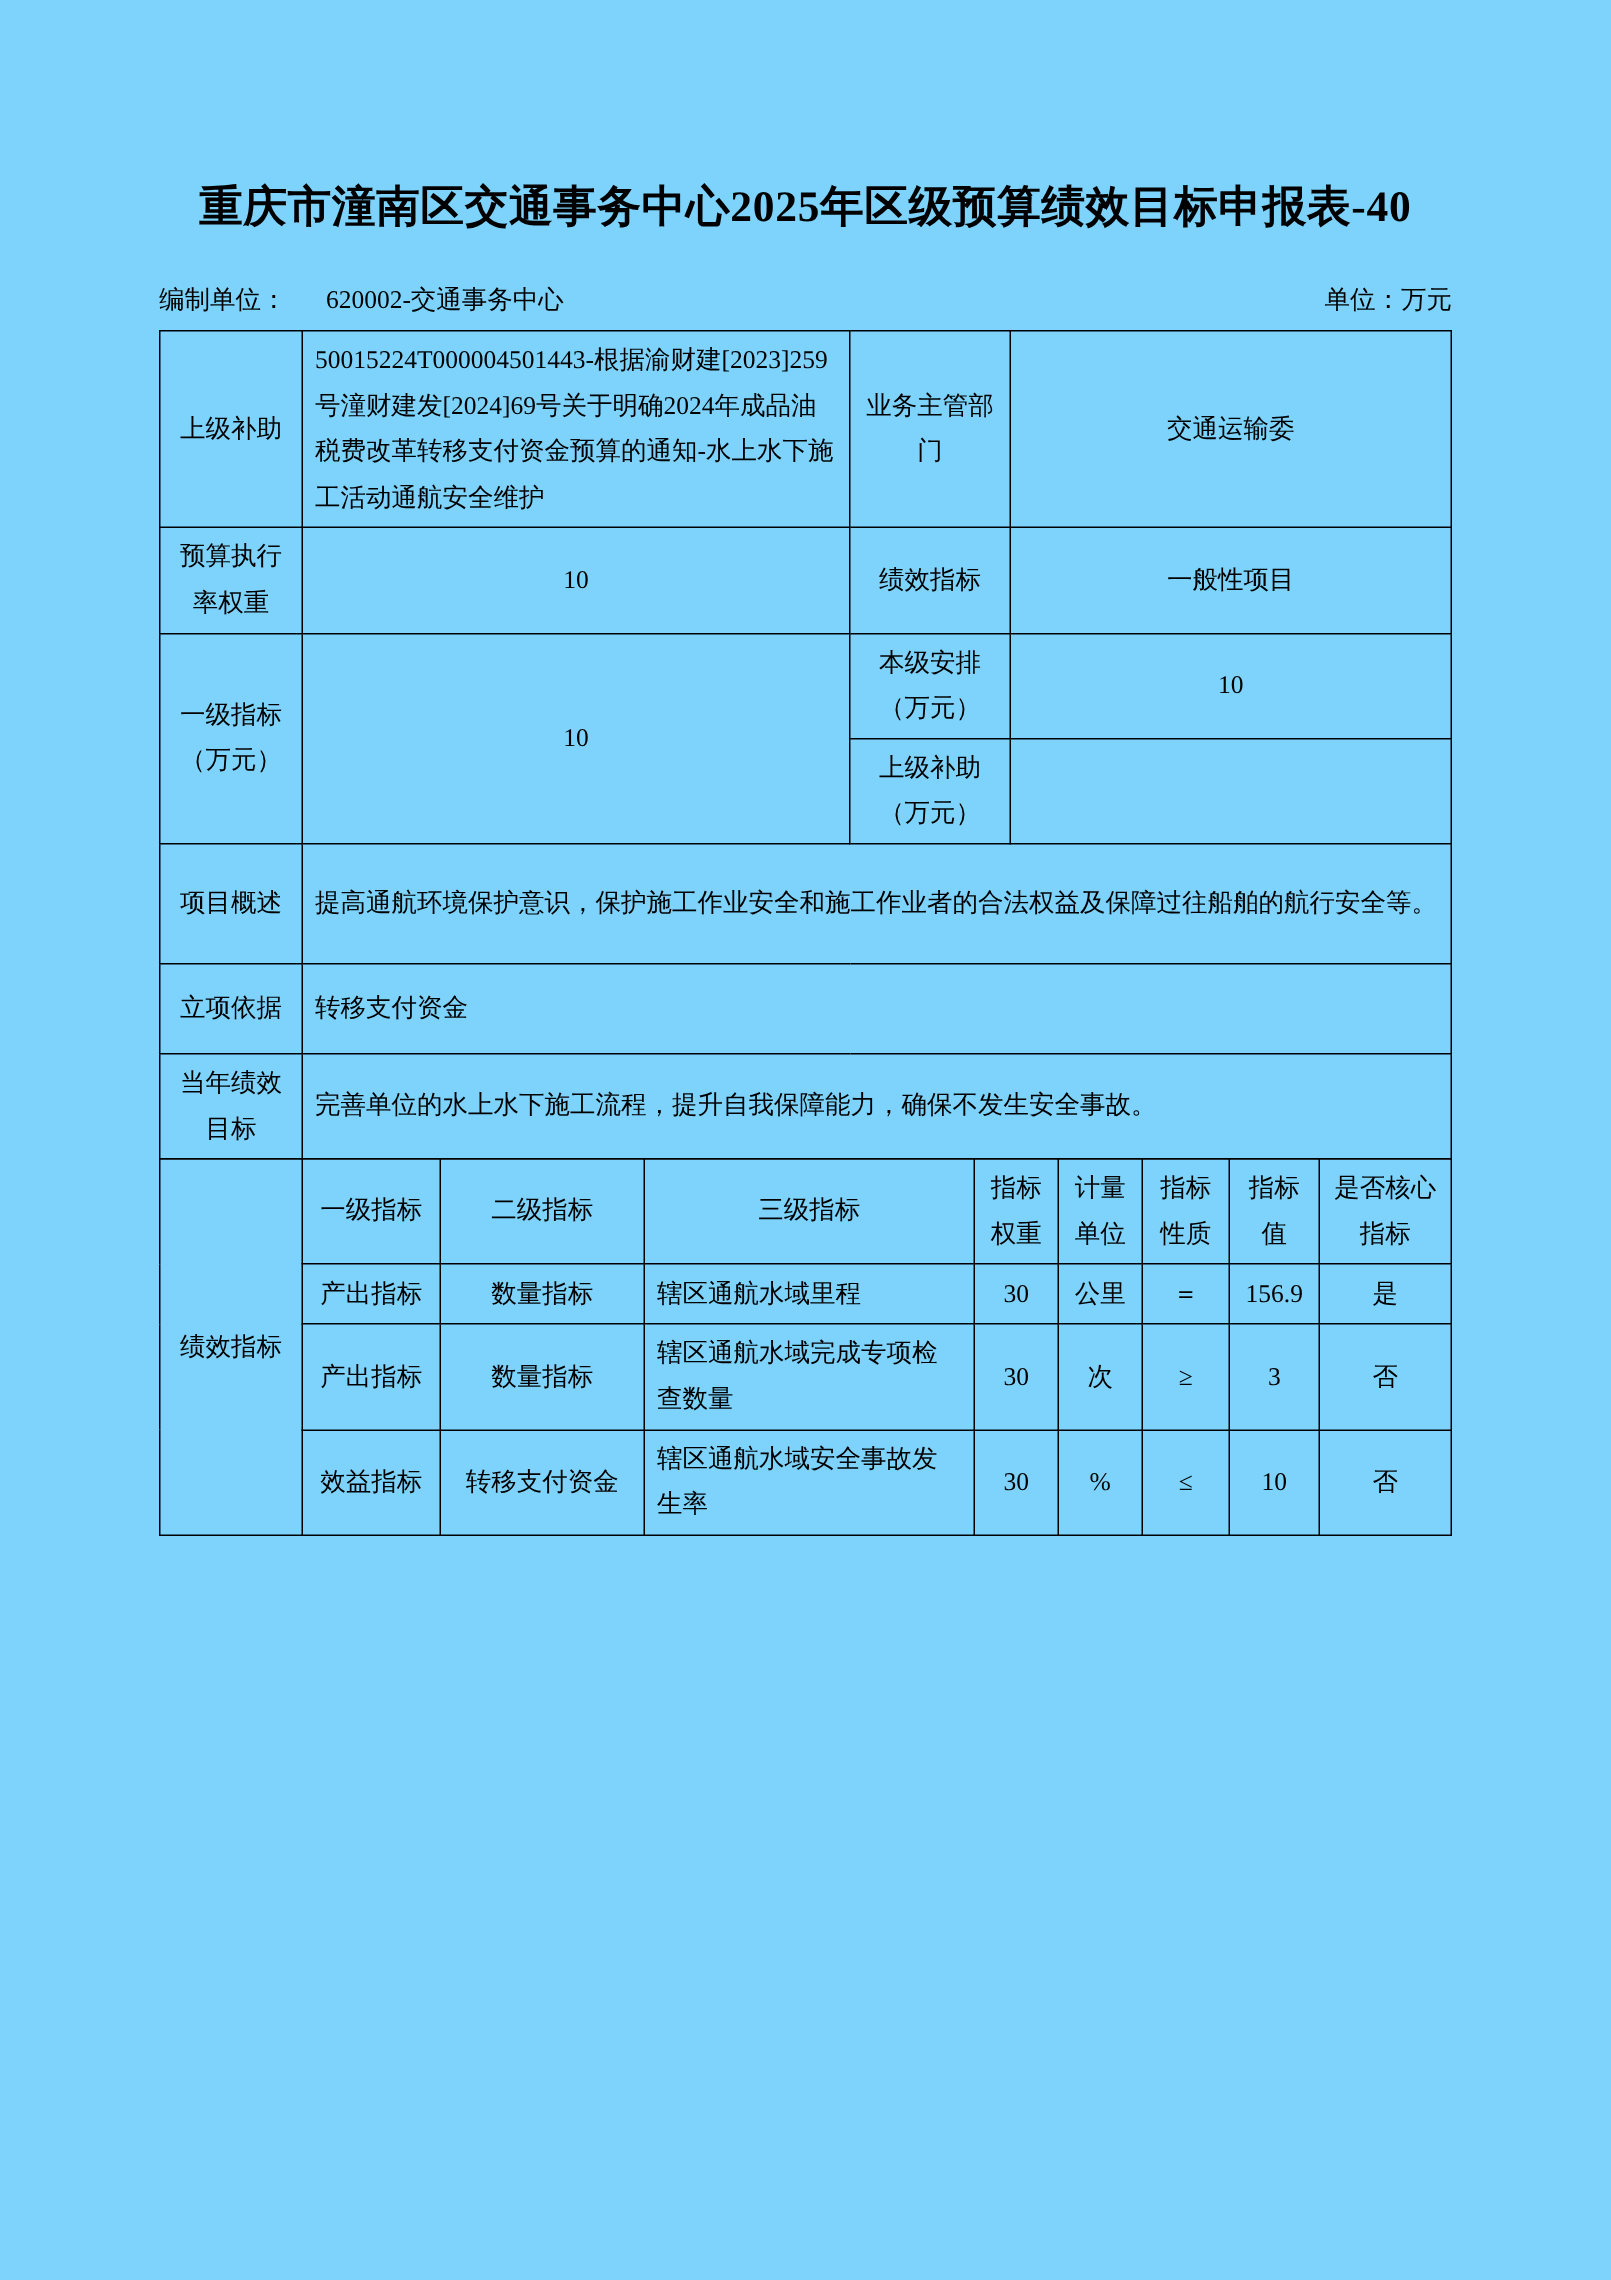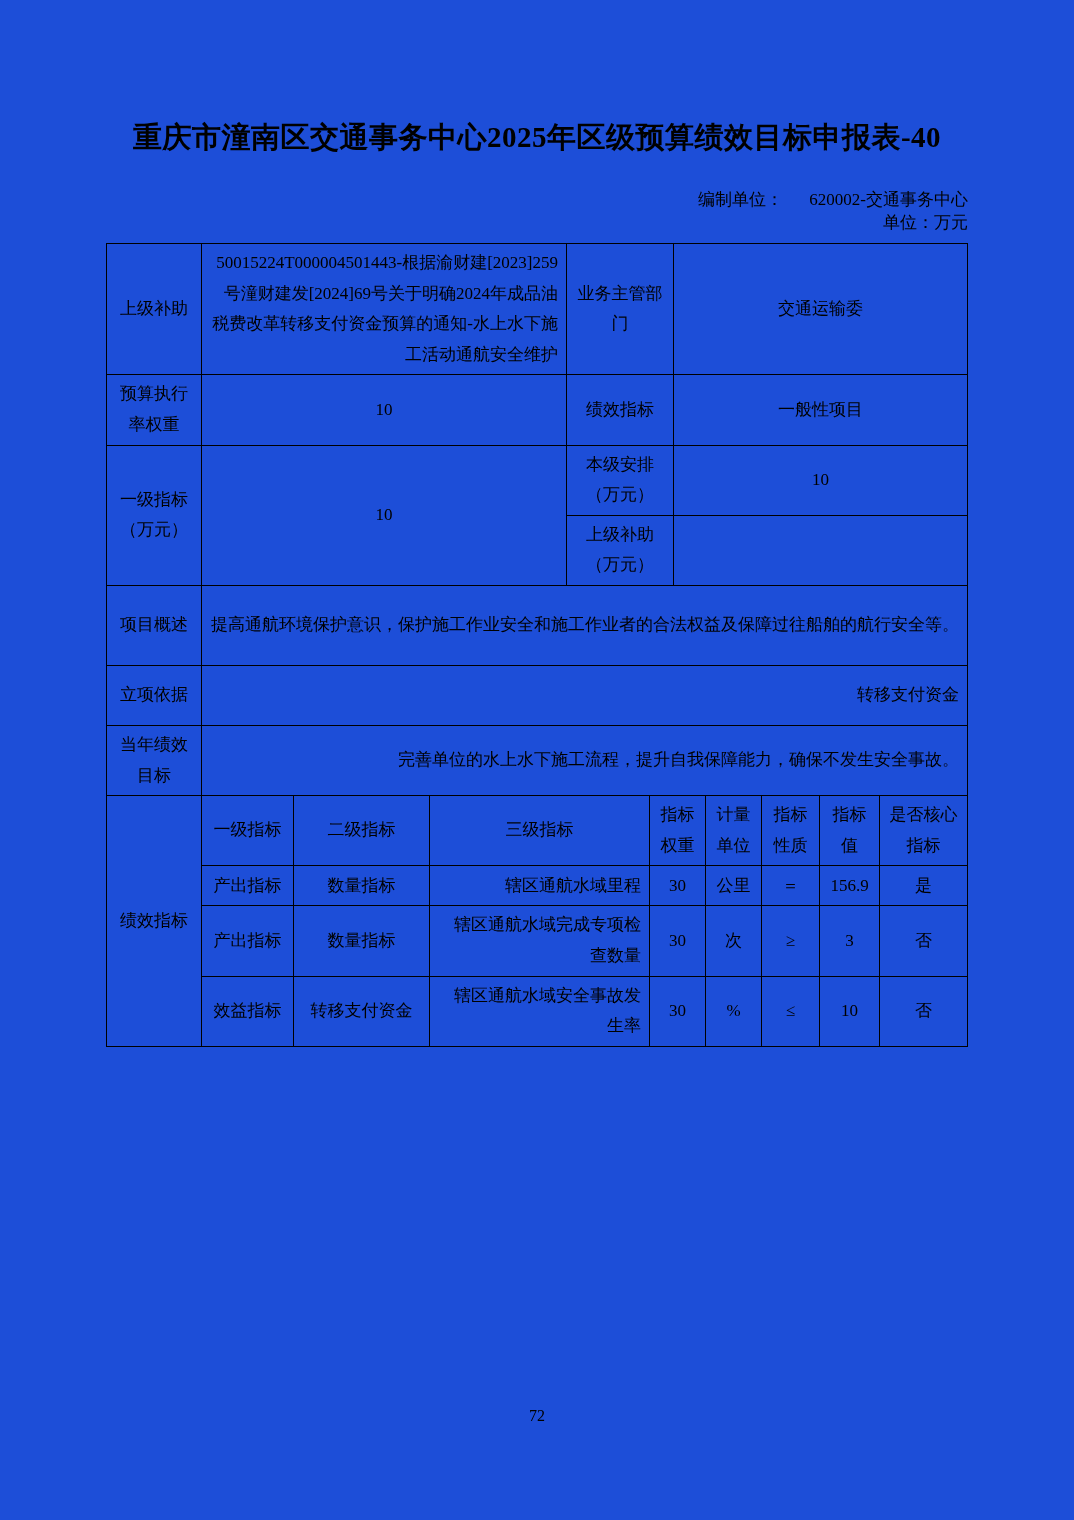--- a/index.html
+++ b/index.html
@@ -6,56 +6,55 @@
   html, body { margin: 0; padding: 0; background: #ffffff; }
   body {
     font-family: "Liberation Serif", "DejaVu Serif", serif;
     color: #000;
   }
   .page {
     position: relative;
     width: 1074px;
     height: 1520px;
     margin: 0 auto;
-    background: #1d4ed8;
+    background: #7dd3fc;
     overflow: hidden;
   }
   .content { padding: 118px 106px 0 106px; }
   .doc-title {
     font-size: 29px;
     font-weight: bold;
     text-align: center;
     letter-spacing: 0.5px;
     margin: 0;
   }
   .meta-row {
     display: flex;
     justify-content: space-between;
     align-items: flex-end;
     font-size: 17px;
     margin: 30px 0 9px 0;
-    flex-direction: column;
   }
   .meta-left .meta-value { margin-left: 22px; }
   table {
     width: 100%;
     border-collapse: collapse;
     table-layout: fixed;
   }
   td {
     border: 1px solid #000;
     font-size: 17px;
     line-height: 1.8;
     padding: 4px 8px;
     text-align: center;
     vertical-align: middle;
     word-break: break-all;
   }
   .tbl-indicators { margin-top: -1px; }
-  .left { text-align: right; }
+  .left { text-align: left; }
   .h115 td { height: 115px; }
   .h55  { height: 55px; }
   .h57  { height: 57px; }
   .h80  { height: 80px; margin-top: 28px; }
   .h60  { height: 60px; }
   .h70  { height: 70px; }
   .h54  { height: 54px; }
   .h40  { height: 40px; }
   .h53  { height: 53px; }
   .page-number {
@@ -180,14 +179,13 @@
         <td class="h53">%</td>
         <td class="h53">≤</td>
         <td class="h53">10</td>
         <td class="h53">否</td>
       </tr>
     </tbody>
       </table>
 
   </div>
 
-  <div class="page-number">72</div>
 </div>
 
 </body></html>

